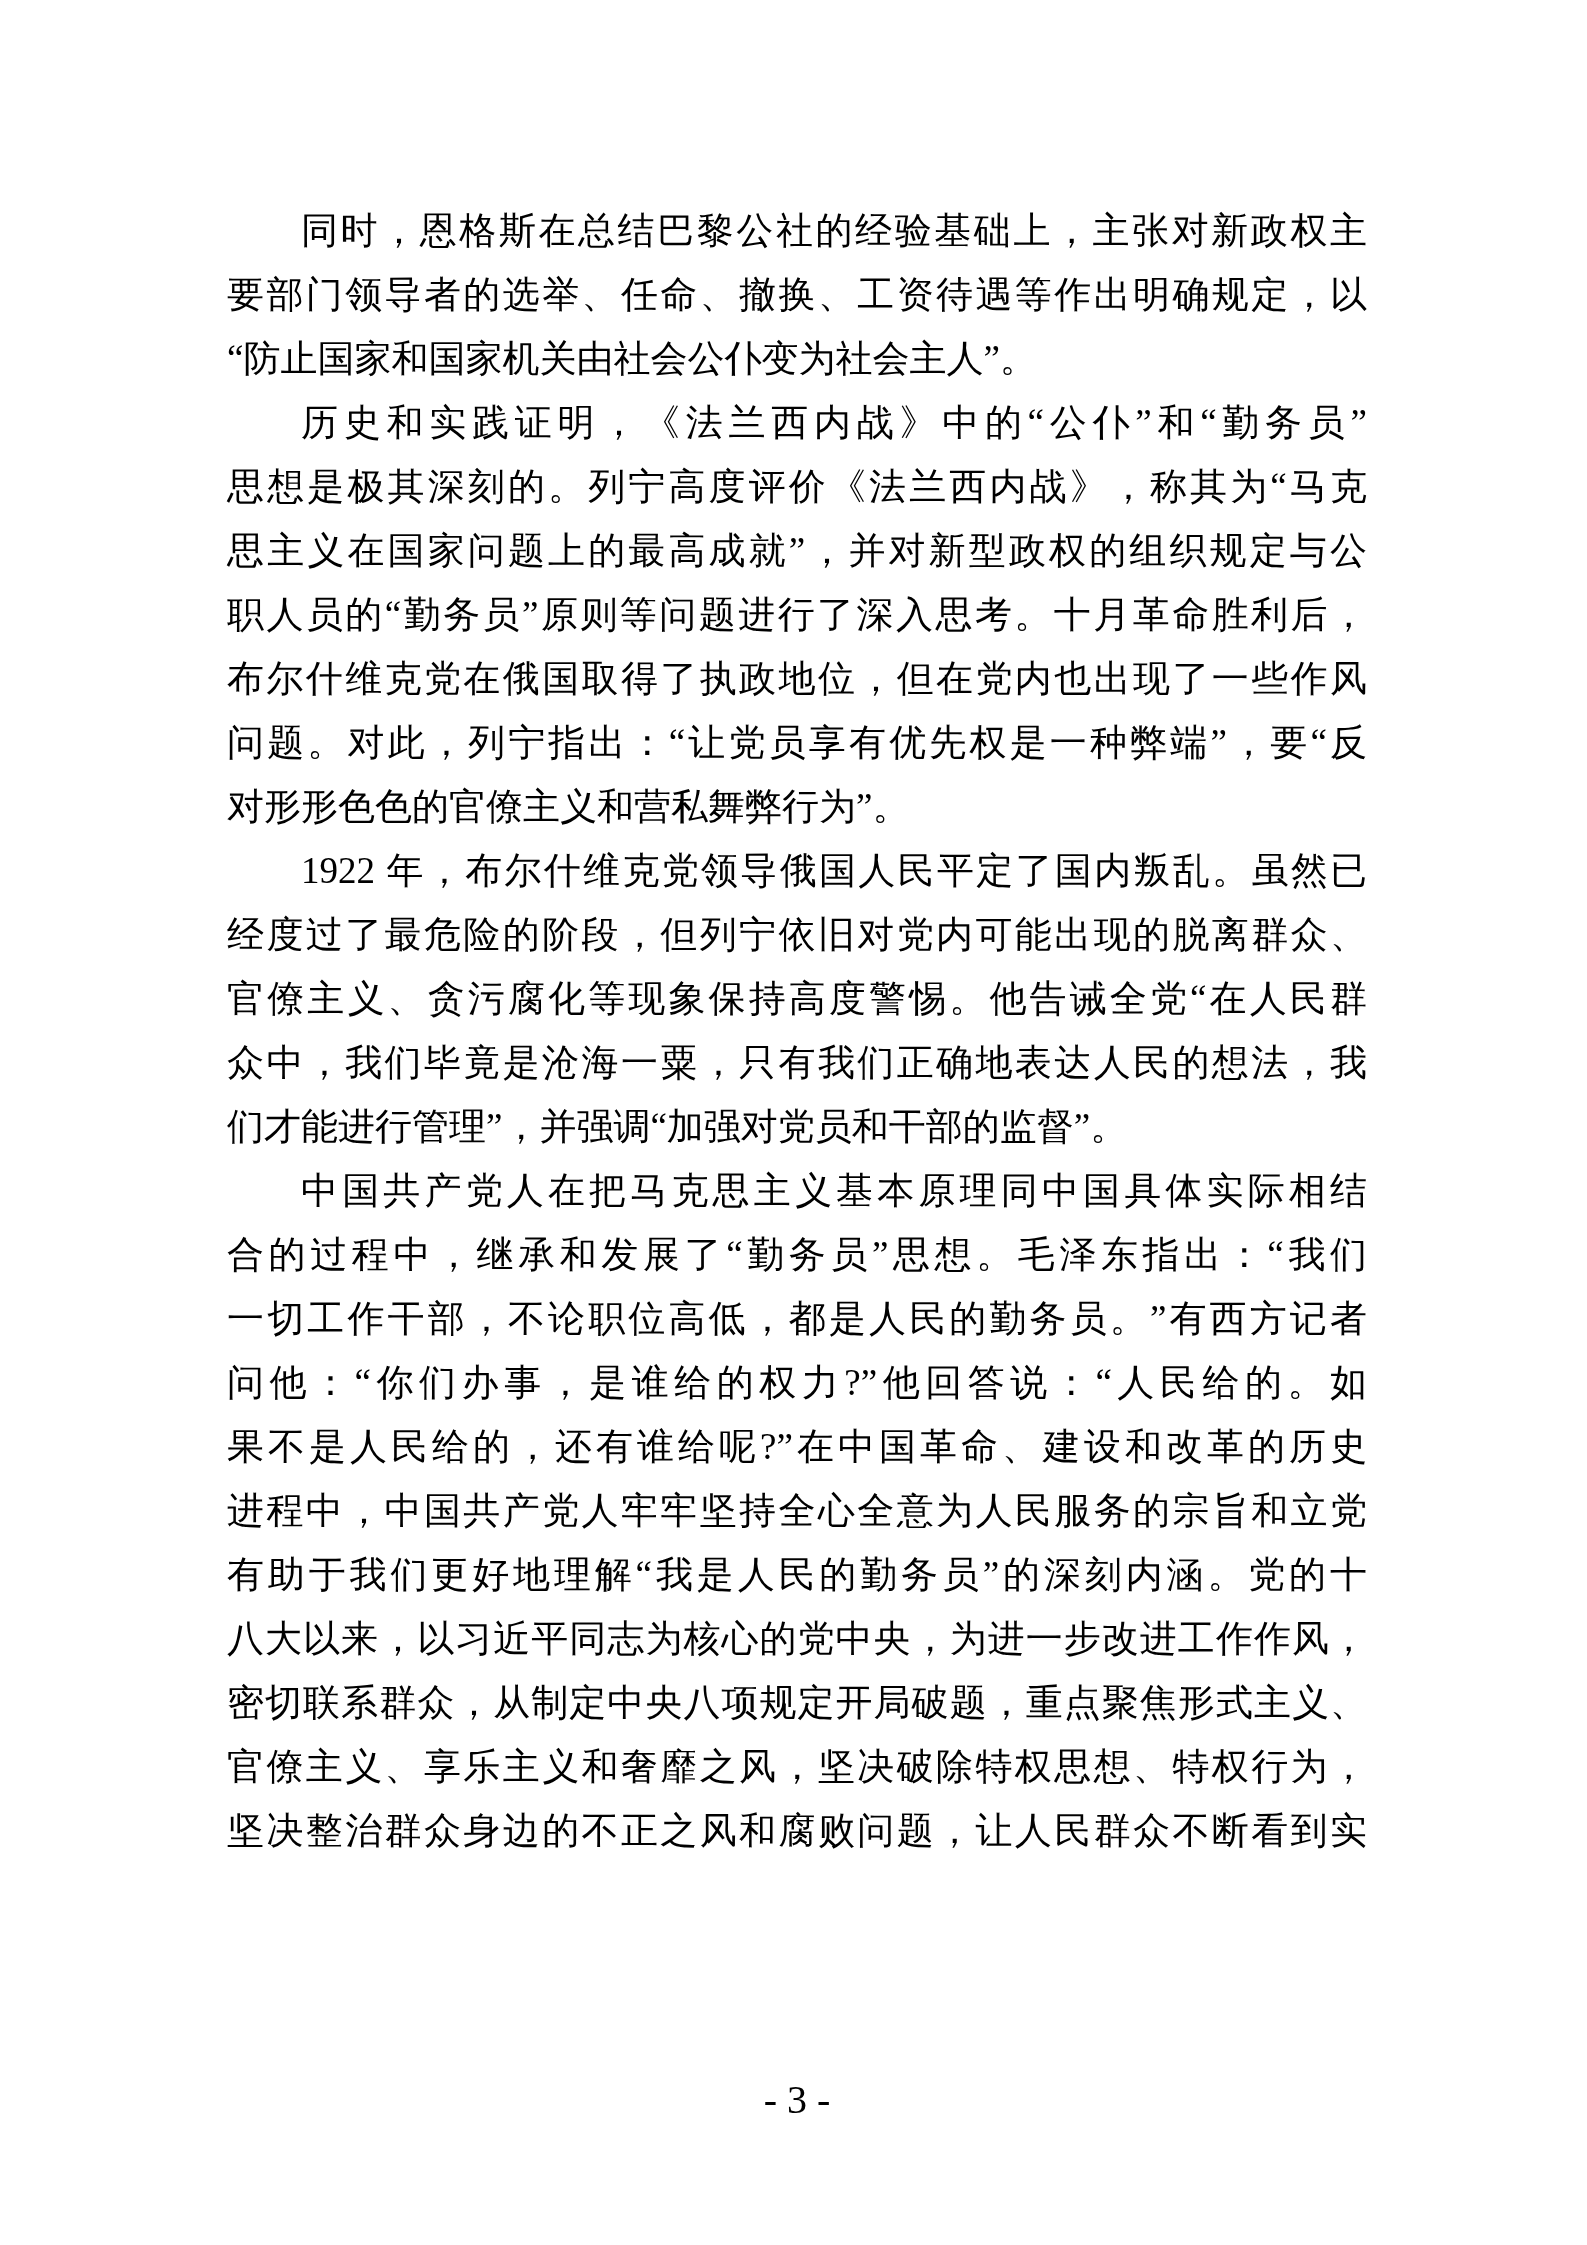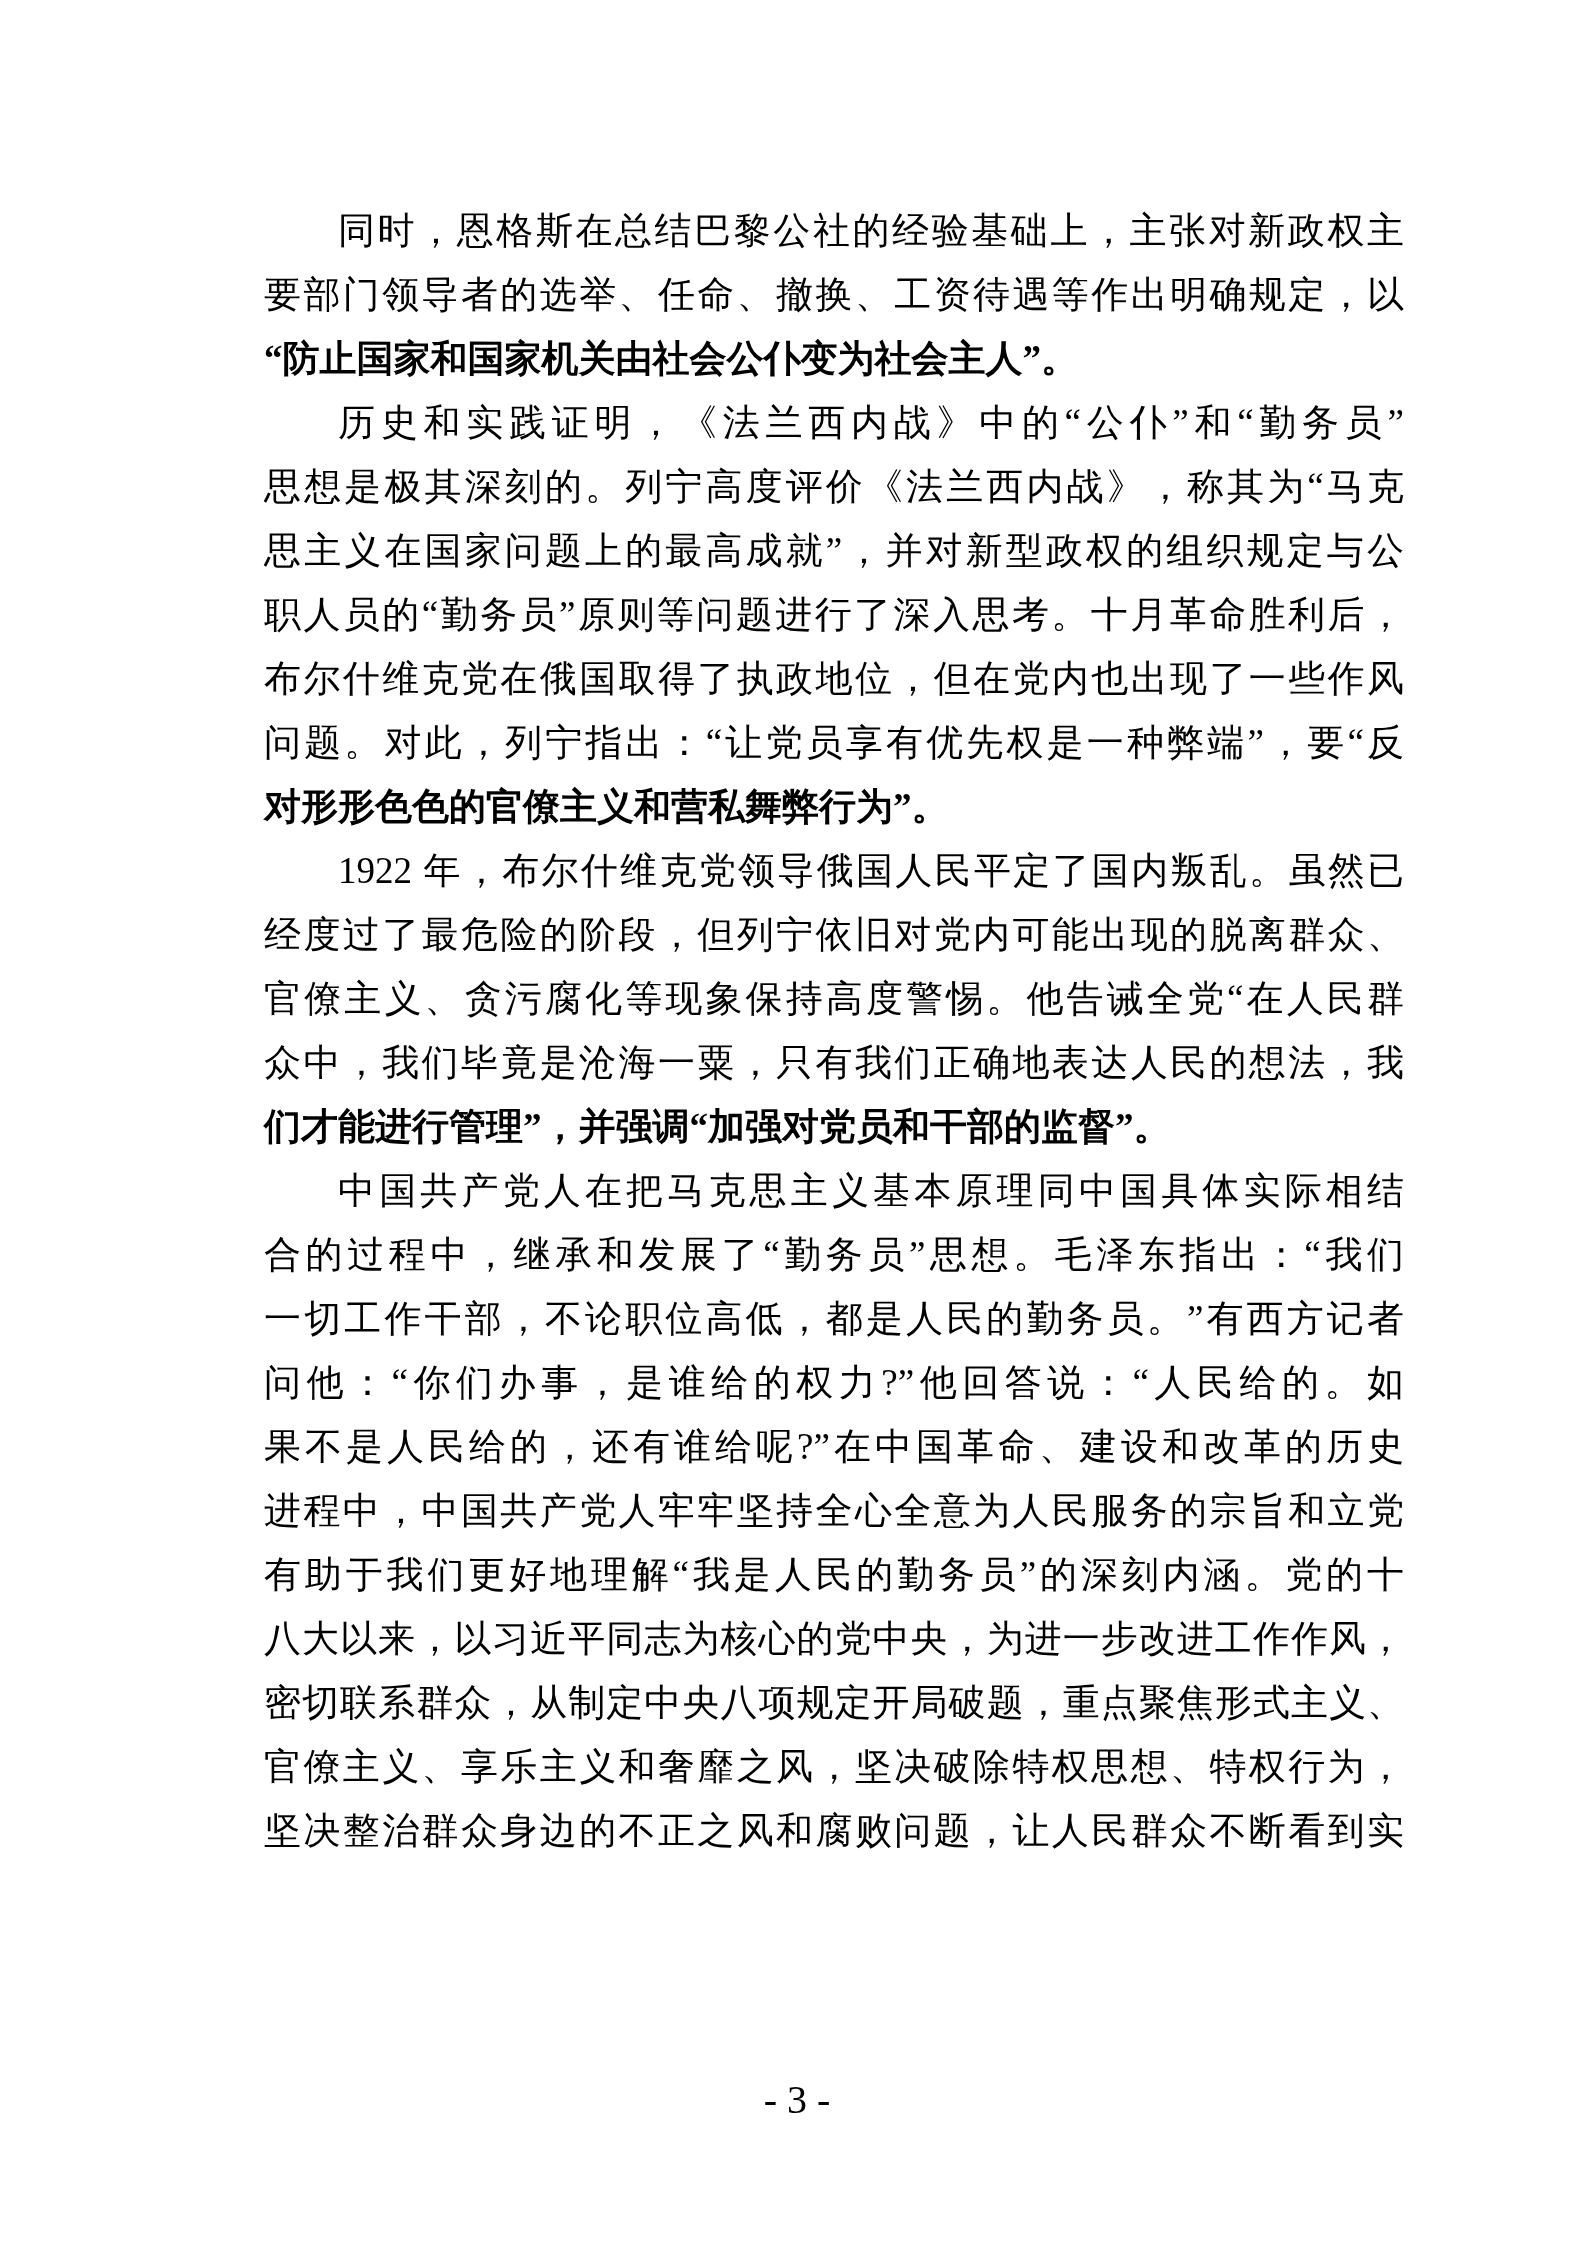--- a/index.html
+++ b/index.html
@@ -14,38 +14,36 @@
     background: #ffffff;
     overflow: hidden;
     font-family: "Liberation Serif", serif;
     color: #000000;
   }
   .text-block {
     position: absolute;
     left: 227px;
     top: 199px;
     width: 1140px;
-    margin-left: 37px;
   }
   .line {
     font-size: 37px;
     line-height: 64px;
     height: 64px;
     color: #000000;
     text-align: justify;
     text-align-last: justify;
     white-space: normal;
     overflow: visible;
   }
   .line.indent {
     padding-left: 74px; 
   }
   .line.end {
     text-align-last: left; 
-    font-weight: bold;
   }
   .page-footer {
     position: absolute;
     left: 227px;
     top: 2074px;
     width: 1140px;
     text-align: center;
     font-size: 40px;
     line-height: 52px;
     color: #000000;

